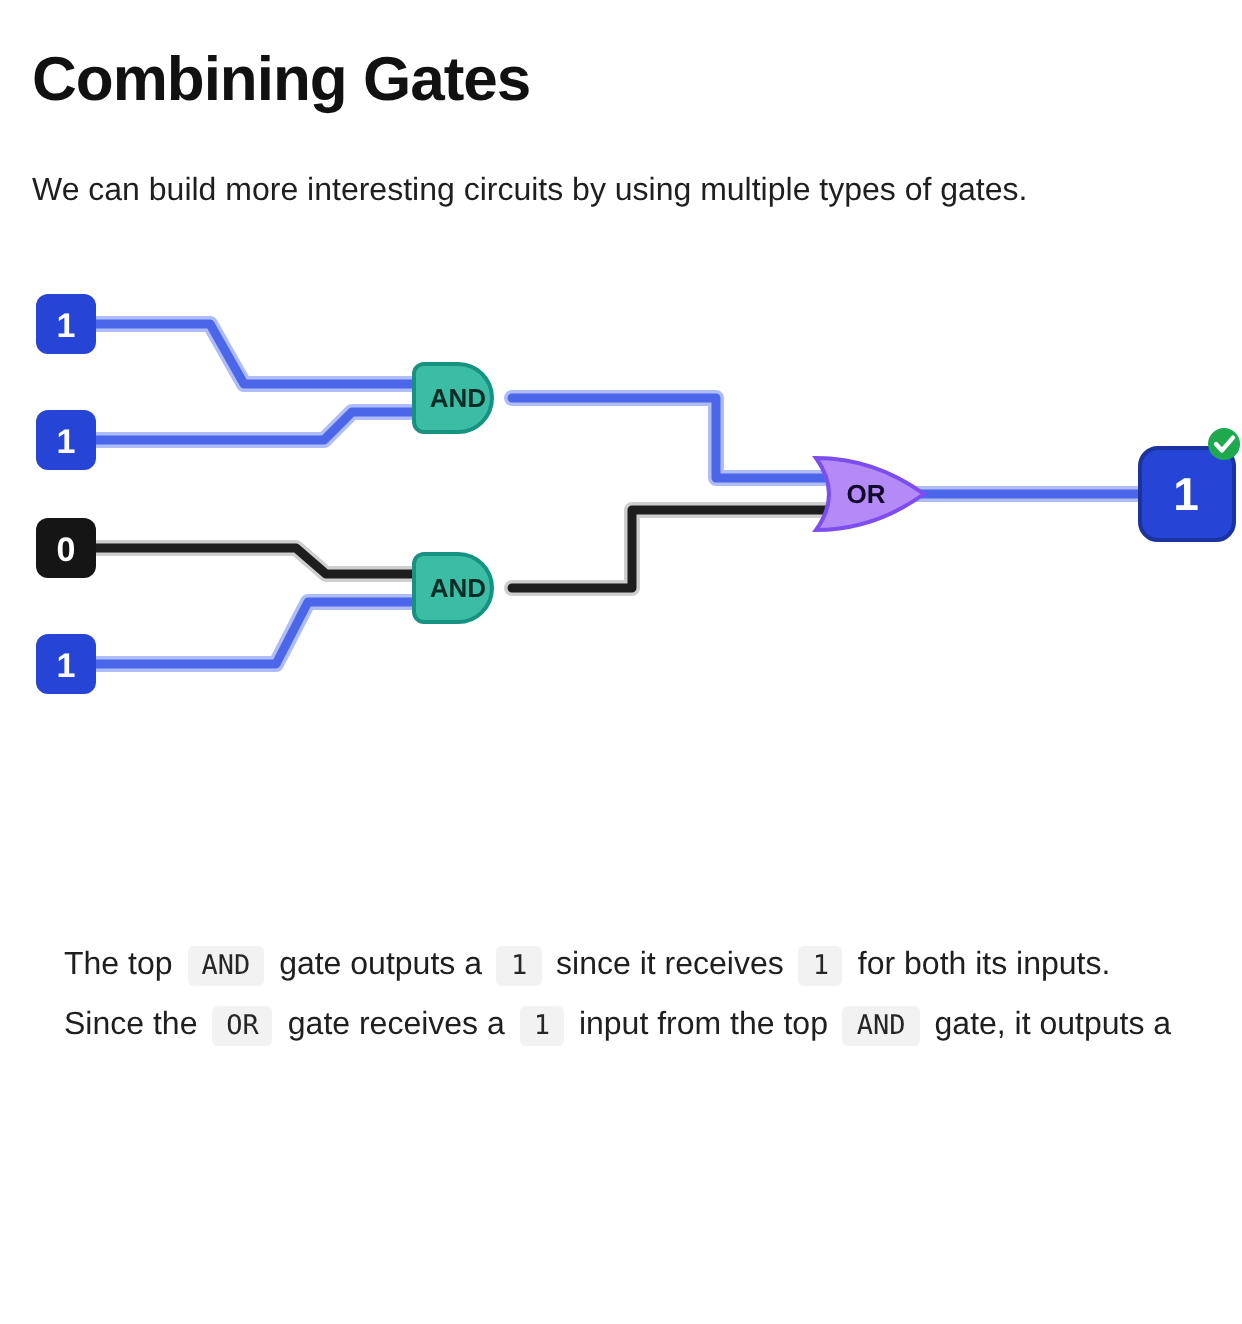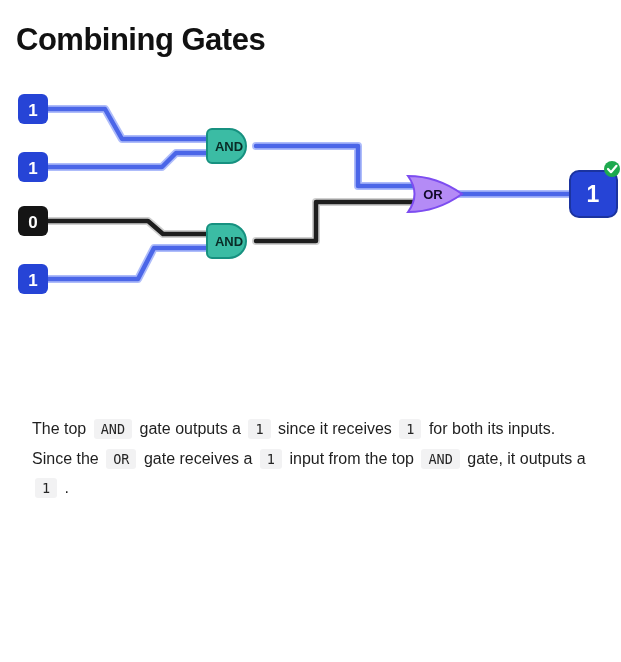--- a/index.html
+++ b/index.html
@@ -88,20 +88,21 @@
     white-space: nowrap;
   }
 </style>
 </head>
 <body>
 
 <div class="page">
 
   <h1 class="title">Combining Gates</h1>
 
+  <p class="intro">We can build more interesting circuits by using multiple types of gates.</p>
 
 
   <div class="circuit-wrap">
     <svg width="621" height="230" viewBox="0 0 621 230">
 
       <g fill="none" stroke-linejoin="round" stroke-linecap="round">
 
         <path d="M48 25 L105 25 L122 55 L210 55" stroke-width="8" stroke="#aebcfa"></path>
         <path d="M48 25 L105 25 L122 55 L210 55" stroke-width="4.5" stroke="#4b66e8"></path>
 

